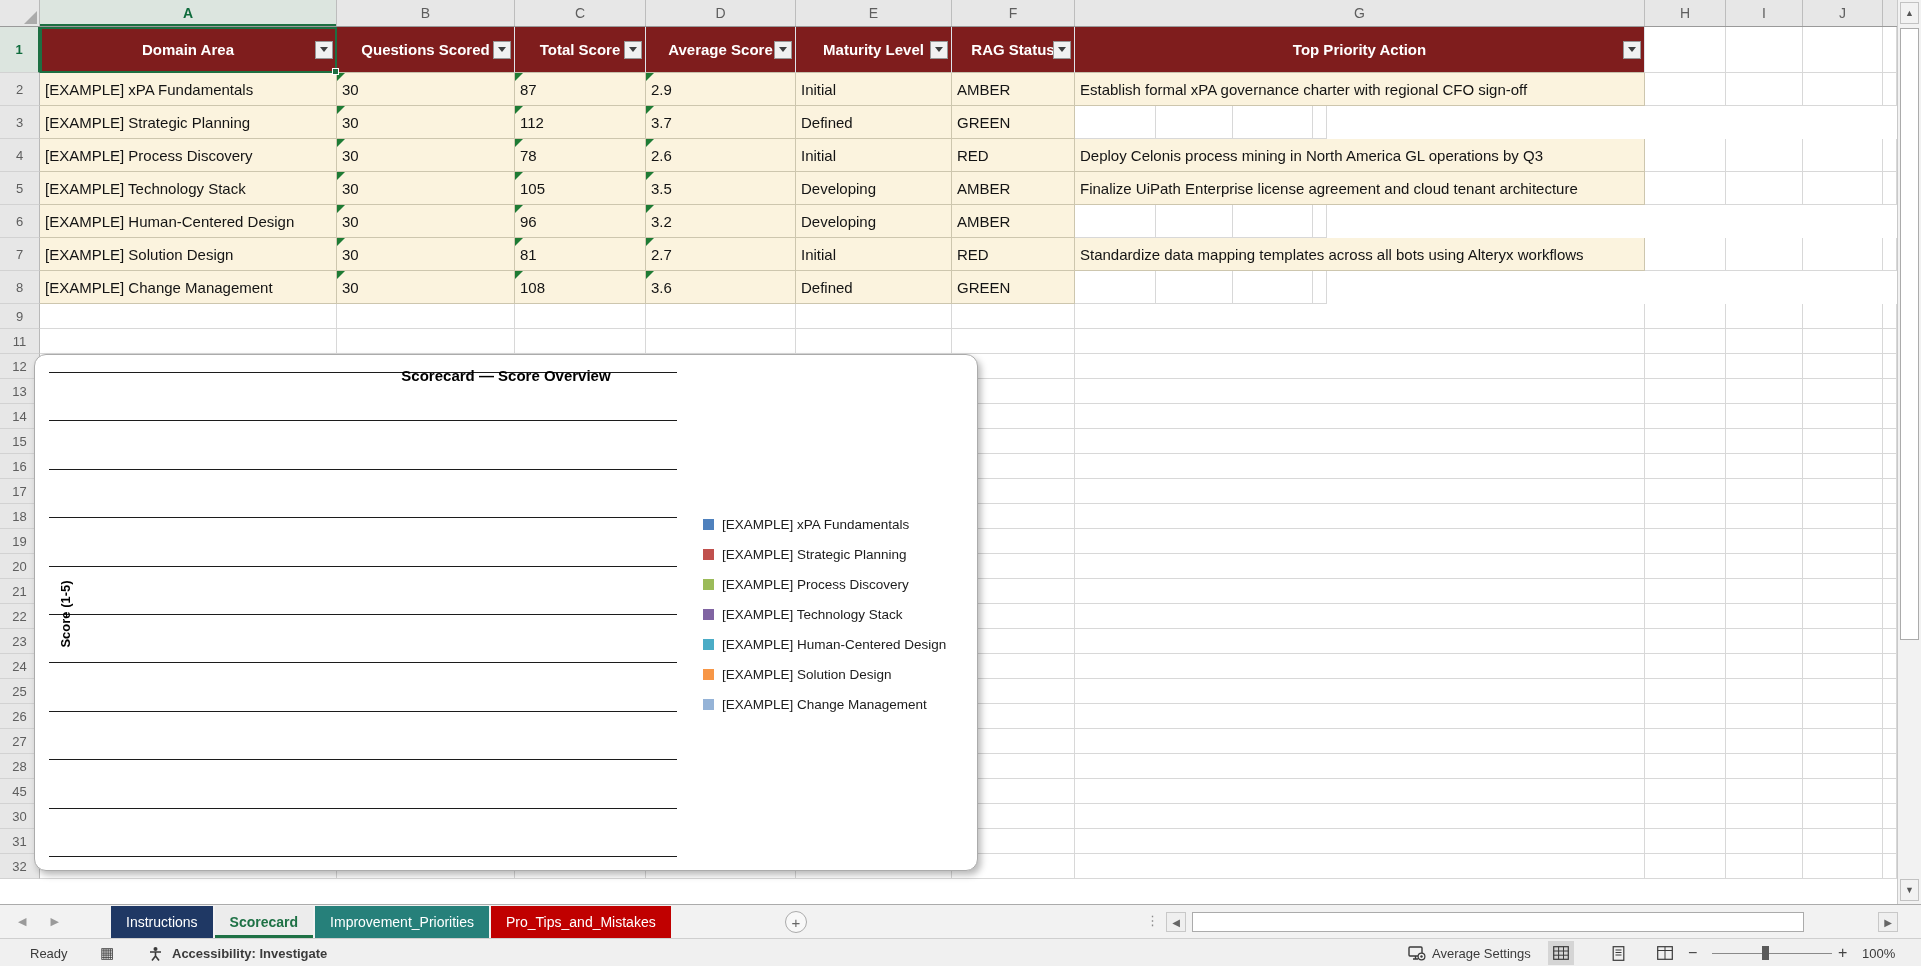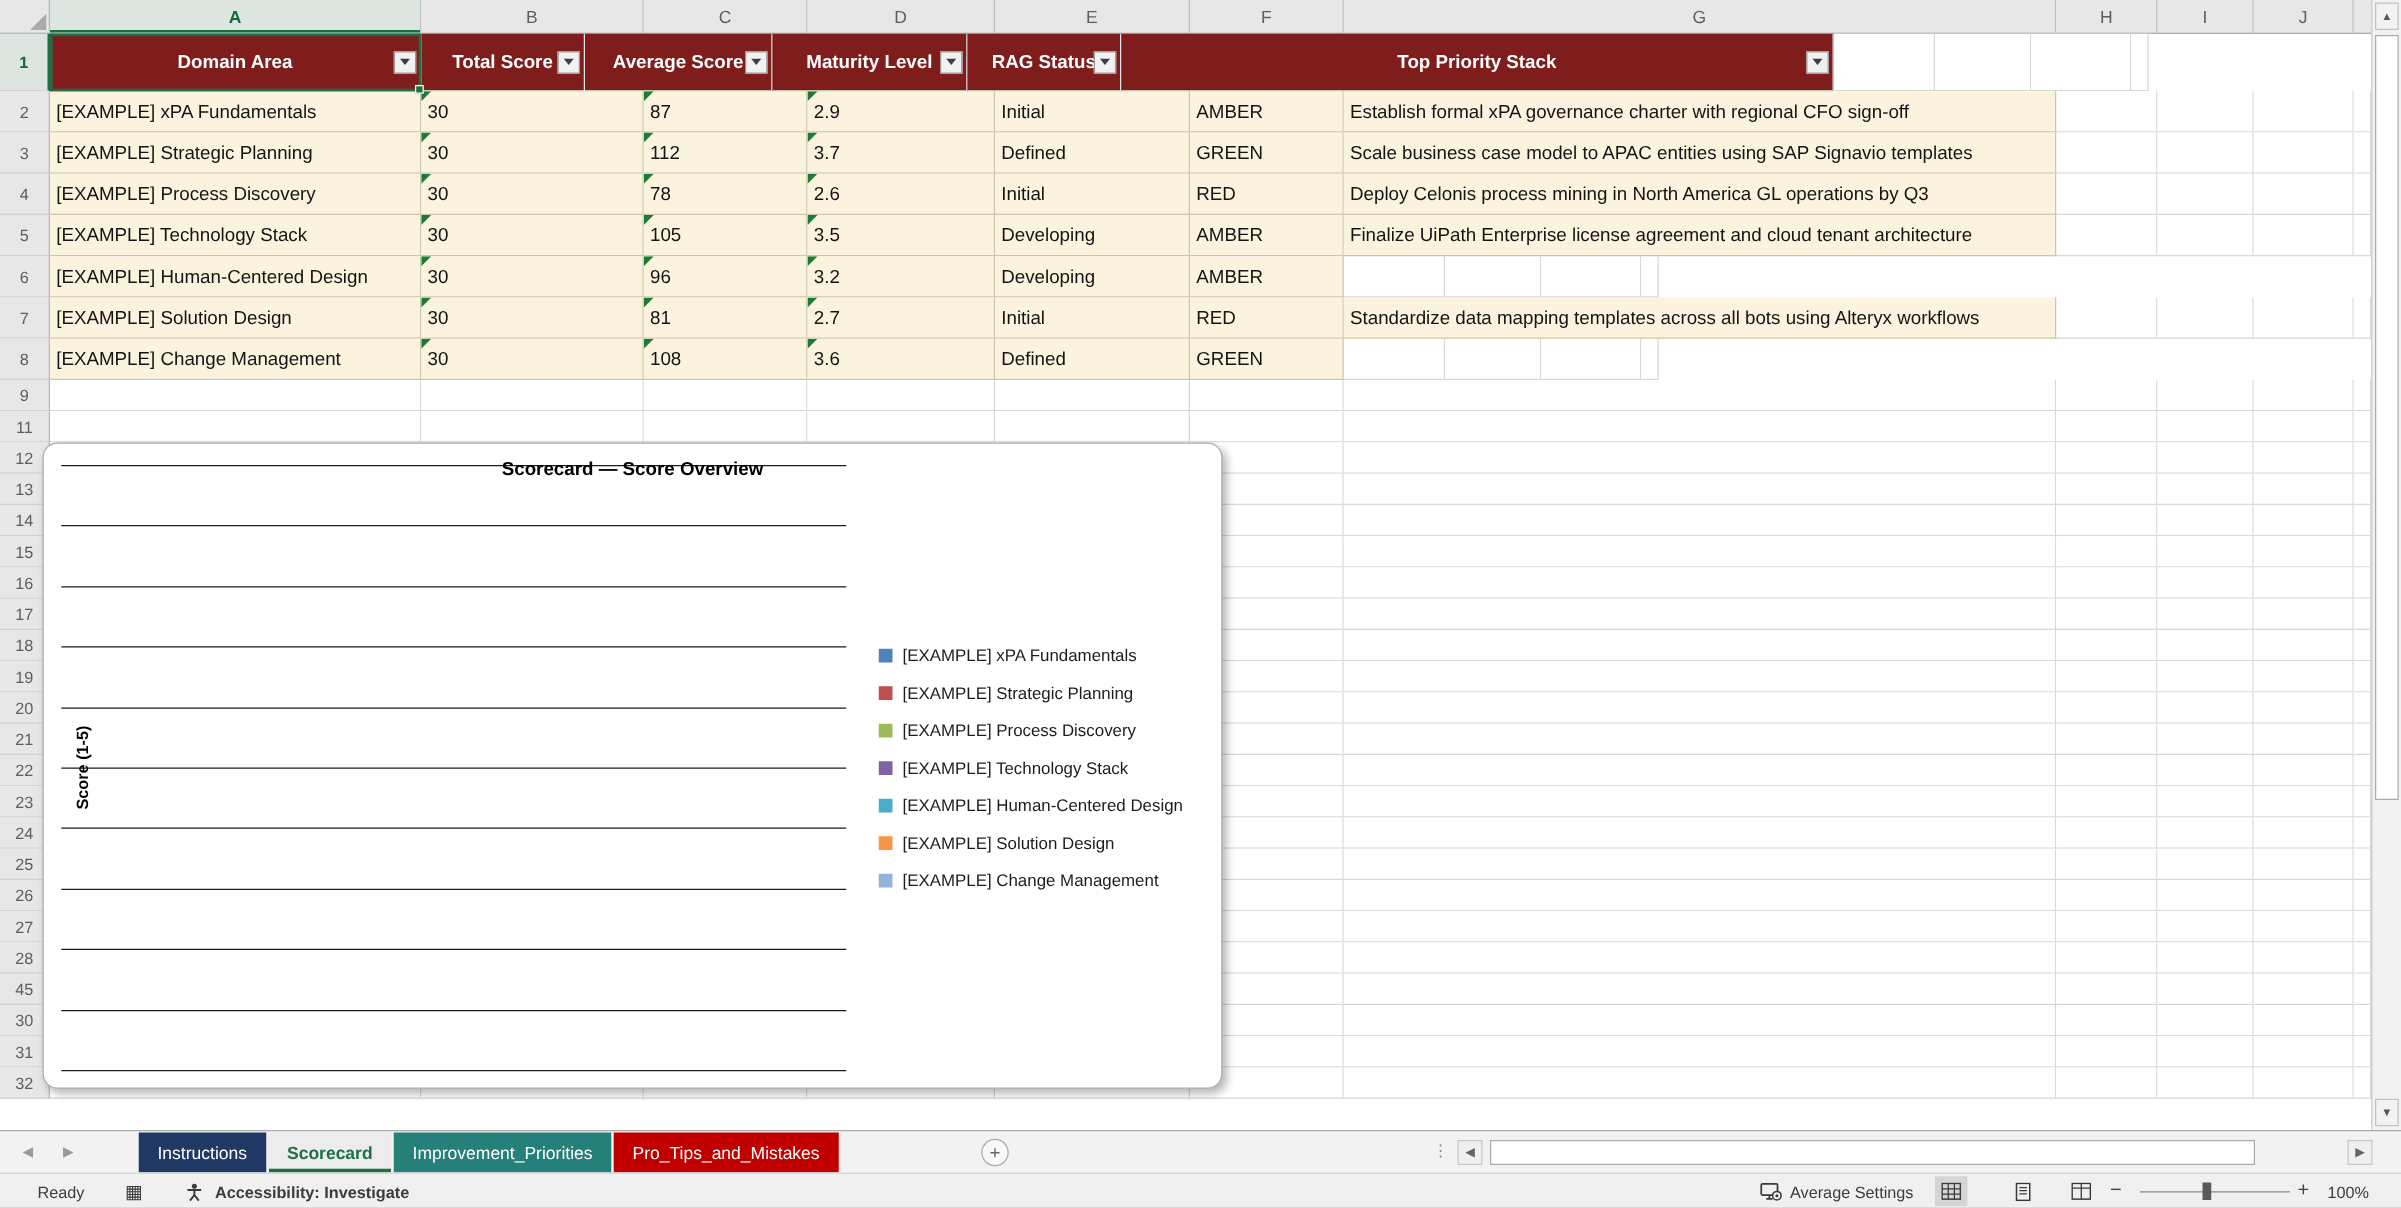--- a/index.html
+++ b/index.html
@@ -96,38 +96,42 @@
   </div>
 
   <div class="rows" id="gridRows">
       <div class="grow" style="height: 46px;">
         <div class="rhdr active">1</div>
         <div class="hcell selcell" style="width: 297px;">
           <span>Domain Area</span>
           <div class="filter-btn"></div>
           <div class="fill-handle"></div>
         </div>
+        <div class="hcell" style="width: 178px;">
+          <span>Questions Scored</span>
+          <div class="filter-btn"></div>
+        </div>
         <div class="hcell" style="width: 131px;">
           <span>Total Score</span>
           <div class="filter-btn"></div>
         </div>
         <div class="hcell" style="width: 150px;">
           <span>Average Score</span>
           <div class="filter-btn"></div>
         </div>
         <div class="hcell" style="width: 156px;">
           <span>Maturity Level</span>
           <div class="filter-btn"></div>
         </div>
         <div class="hcell" style="width: 123px;">
           <span>RAG Status</span>
           <div class="filter-btn"></div>
         </div>
         <div class="hcell" style="width: 570px;">
-          <span>Top Priority Stack</span>
+          <span>Top Priority Action</span>
           <div class="filter-btn"></div>
         </div>
         <div class="ecell" style="width: 81px;"></div>
         <div class="ecell" style="width: 77px;"></div>
         <div class="ecell" style="width: 80px;"></div>
         <div class="ecell" style="width: 14px;"></div>
       </div>
       <div class="grow" style="height: 33px;">
         <div class="rhdr">2</div>
         <div class="dcell" style="width: 297px;">[EXAMPLE] xPA Fundamentals</div>
@@ -143,21 +147,20 @@
         <div class="ecell" style="width: 14px;"></div>
       </div>
       <div class="grow" style="height: 33px;">
         <div class="rhdr">3</div>
         <div class="dcell" style="width: 297px;">[EXAMPLE] Strategic Planning</div>
         <div class="dcell tri" style="width: 178px;">30</div>
         <div class="dcell tri" style="width: 131px;">112</div>
         <div class="dcell tri" style="width: 150px;">3.7</div>
         <div class="dcell" style="width: 156px;">Defined</div>
         <div class="dcell" style="width: 123px;">GREEN</div>
-        <div class="dcell" style="width: 570px;">Scale business case model to APAC entities using SAP Signavio templates</div>
         <div class="ecell" style="width: 81px;"></div>
         <div class="ecell" style="width: 77px;"></div>
         <div class="ecell" style="width: 80px;"></div>
         <div class="ecell" style="width: 14px;"></div>
       </div>
       <div class="grow" style="height: 33px;">
         <div class="rhdr">4</div>
         <div class="dcell" style="width: 297px;">[EXAMPLE] Process Discovery</div>
         <div class="dcell tri" style="width: 178px;">30</div>
         <div class="dcell tri" style="width: 131px;">78</div>

